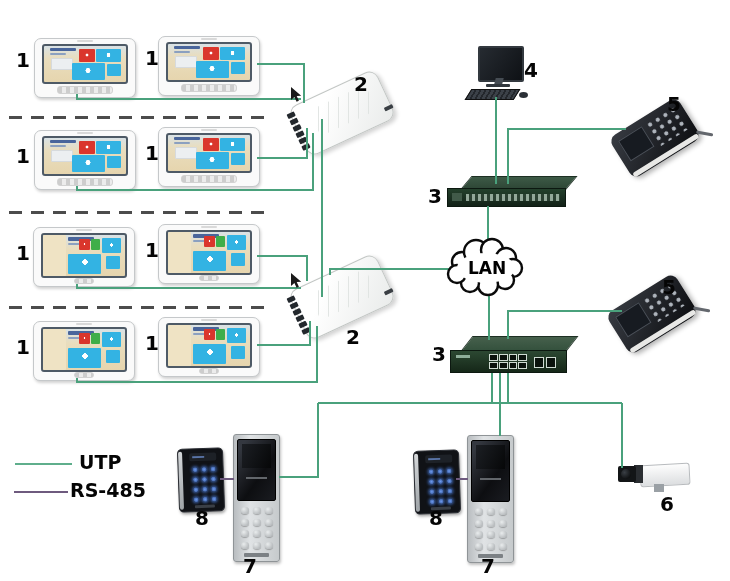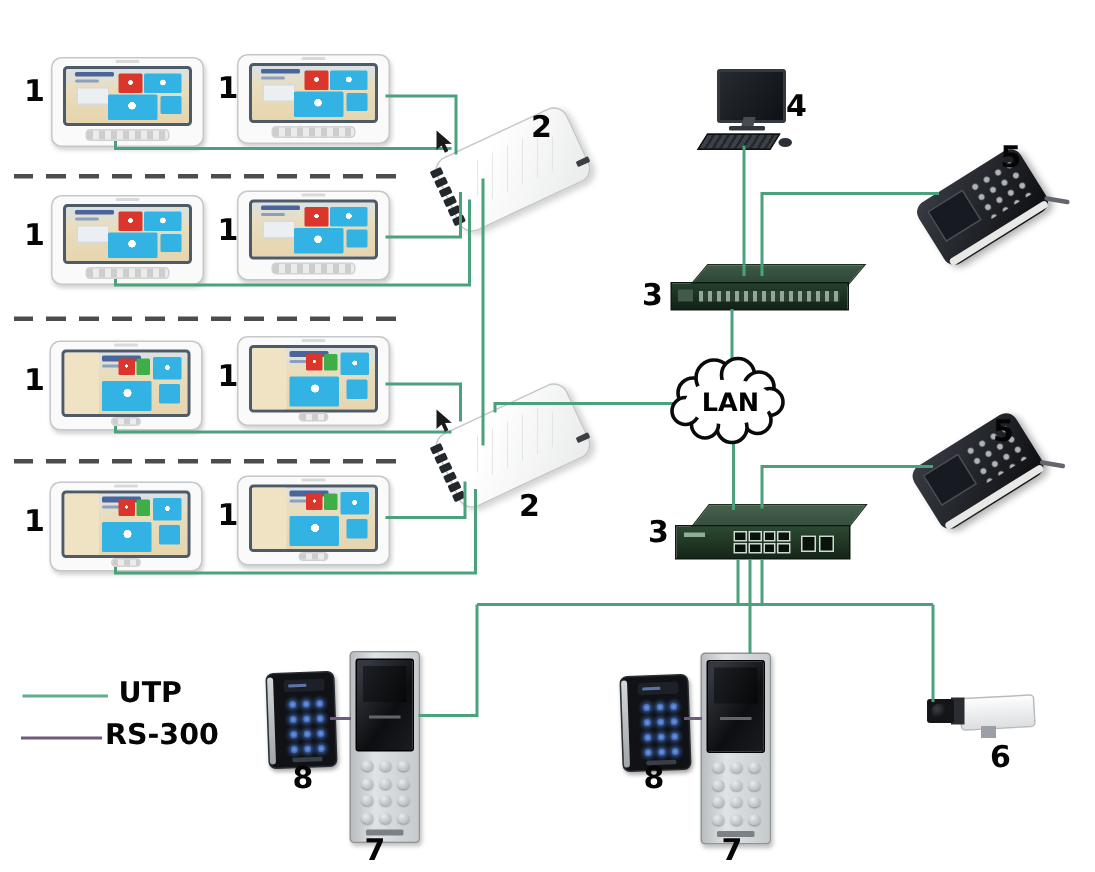--- a/index.html
+++ b/index.html
@@ -404,21 +404,21 @@
   <span class="num" style="left:660px;top:494px">6</span>
   <span class="num" style="left:243px;top:556px">7</span>
   <span class="num" style="left:481px;top:556px">7</span>
   <span class="num" style="left:195px;top:508px">8</span>
   <span class="num" style="left:429px;top:508px">8</span>
 
   <div>
     <span class="lg-line lg-utp-line"></span>
     <span class="lg-label" style="left:79px;top:453px">UTP</span>
     <span class="lg-line lg-rs-line"></span>
-    <span class="lg-label" style="left:70px;top:481px">RS-300</span>
+    <span class="lg-label" style="left:70px;top:481px">RS-485</span>
   </div>
 
   <svg class="wires" width="730" height="581" viewBox="0 0 730 581">
     <g fill="none" stroke="#4aa17c" stroke-width="2">
       <polyline points="77,94 77,99 301,99"></polyline>
       <polyline points="257,64 304,64 304,103"></polyline>
       <polyline points="77,186 77,190 313,190 313,133"></polyline>
       <polyline points="257,158 307,158 307,128"></polyline>
       <polyline points="77,284 77,288 301,288"></polyline>
       <polyline points="257,256 307,256 307,281"></polyline>

